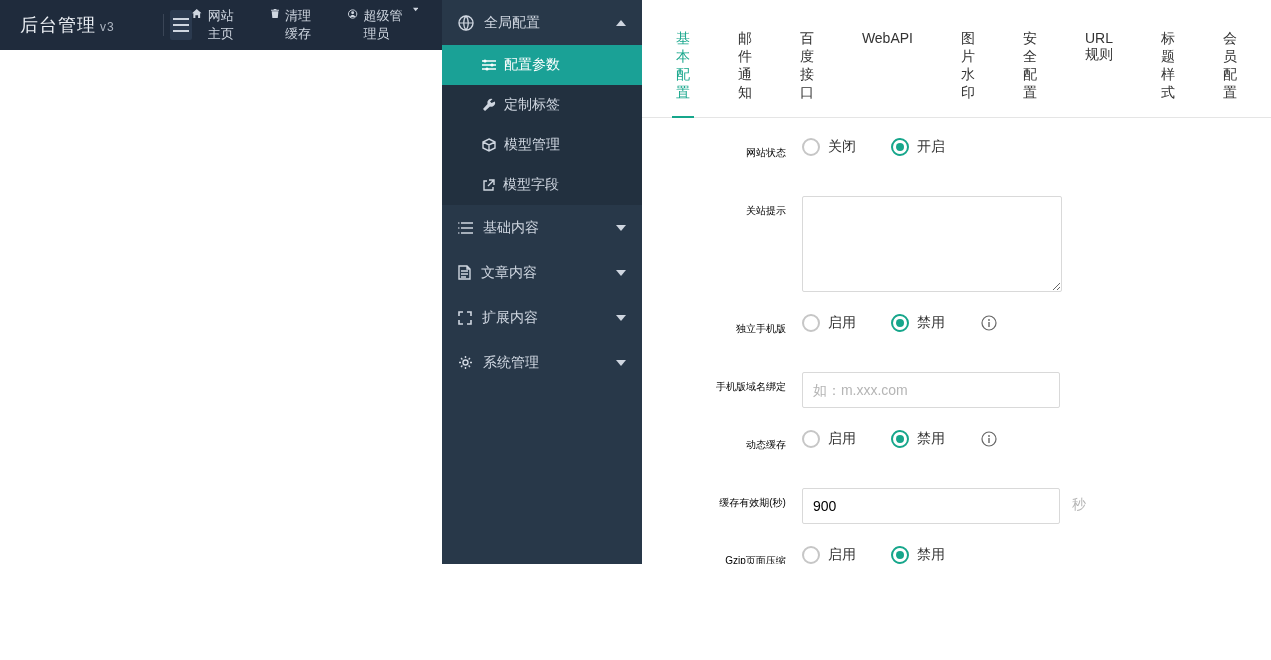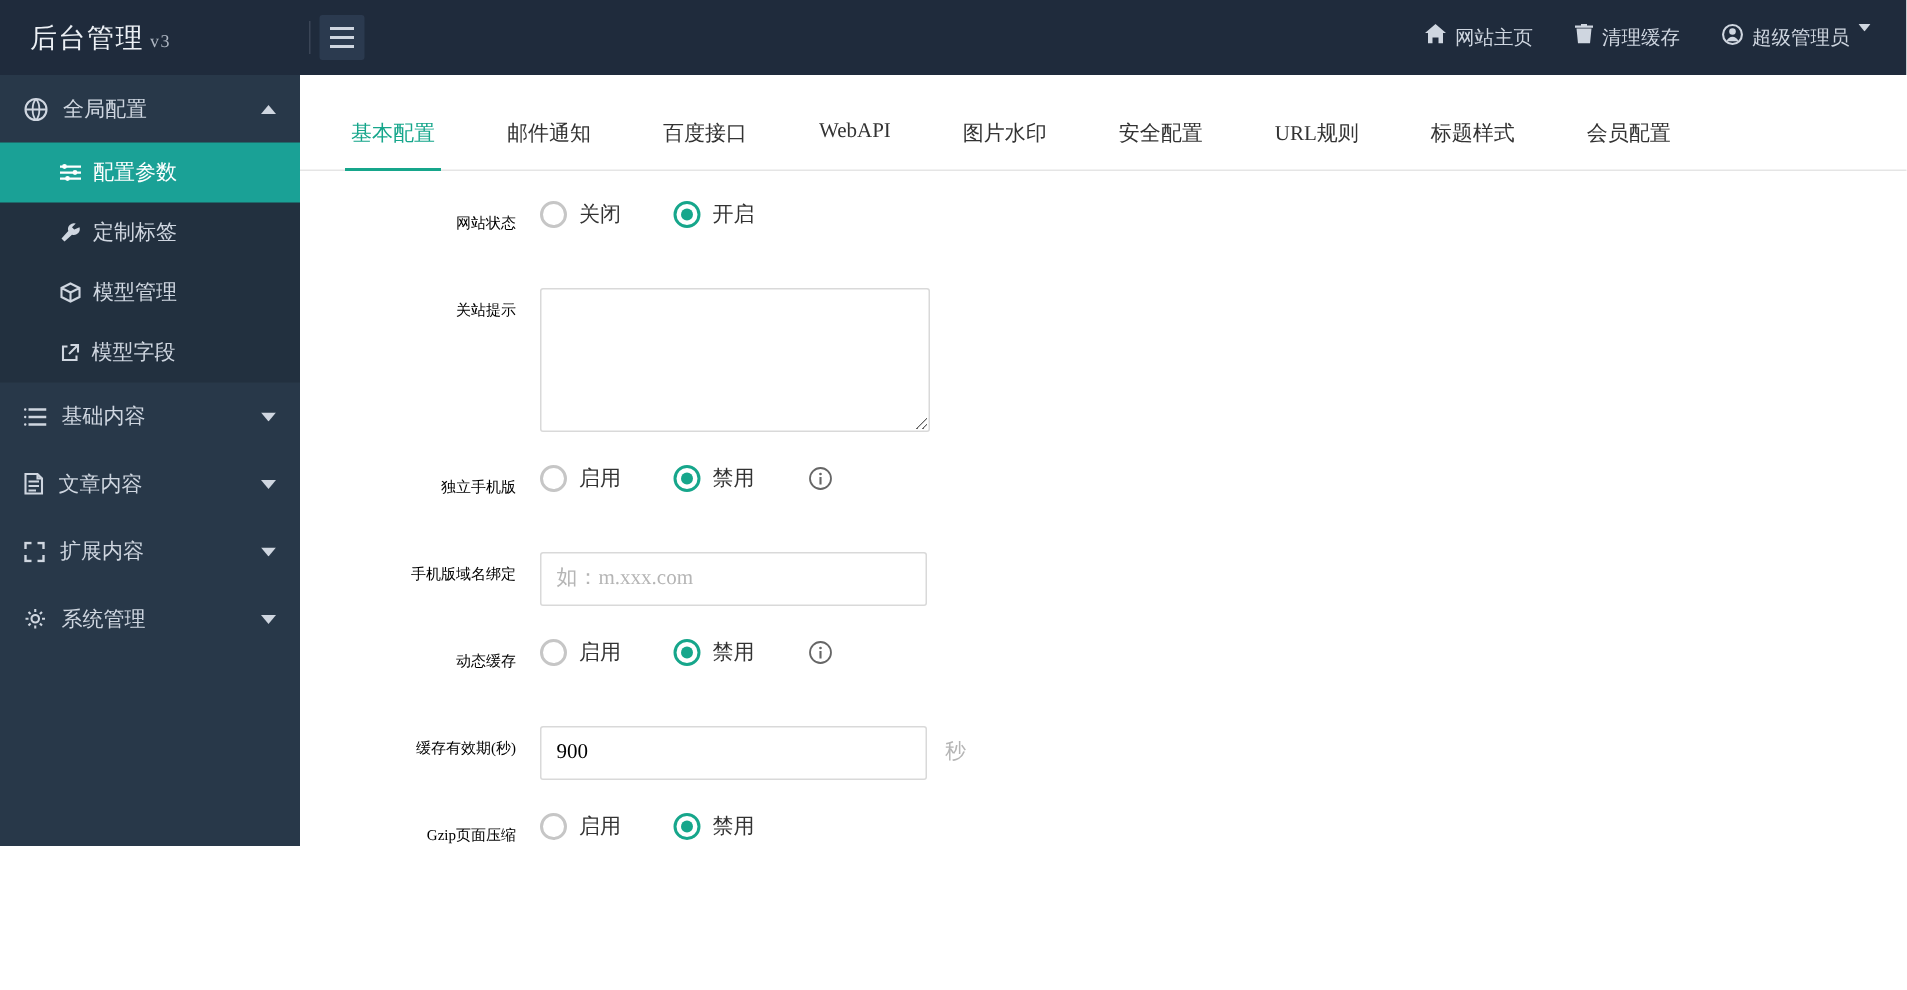--- a/index.html
+++ b/index.html
@@ -1,17 +1,17 @@
 <!DOCTYPE html>
 <html><head>
 <meta charset="utf-8">
 <style>
 * { box-sizing: border-box; margin: 0; padding: 0; }
 body { font-family: "Microsoft YaHei", Arial, sans-serif; font-size: 14px; color: #333; background: #fff; }
-.app { width: 1271px; height: 564px; display: flex; flex-direction: column; overflow: hidden; font-family: Liberation Serif, serif; }
+.app { width: 1271px; height: 564px; display: flex; flex-direction: row; overflow: hidden; }
 
 
 .topbar { height: 50px; background: #1f2b3c; display: flex; align-items: center; color: #cfd6e0; }
 .brand { width: 200px; padding-left: 20px; color: #ecf0f5; font-size: 18px; letter-spacing: 1px; display: flex; align-items: baseline; gap: 4px; }
 .brand .ver { font-size: 12px; color: #aeb6c2; }
 .top-divider { width: 1px; height: 22px; background: #3a4556; margin: 0 6px; }
 .toggle { width: 30px; height: 30px; background: #2b3a4f; display: flex; align-items: center; justify-content: center; cursor: pointer; border-radius: 2px; }
 .top-right { margin-left: auto; display: flex; align-items: center; gap: 28px; padding-right: 24px; font-size: 13px; }
 .top-right .item { display: flex; align-items: flex-start; gap: 6px; cursor: pointer; }
 svg { display: block; }

